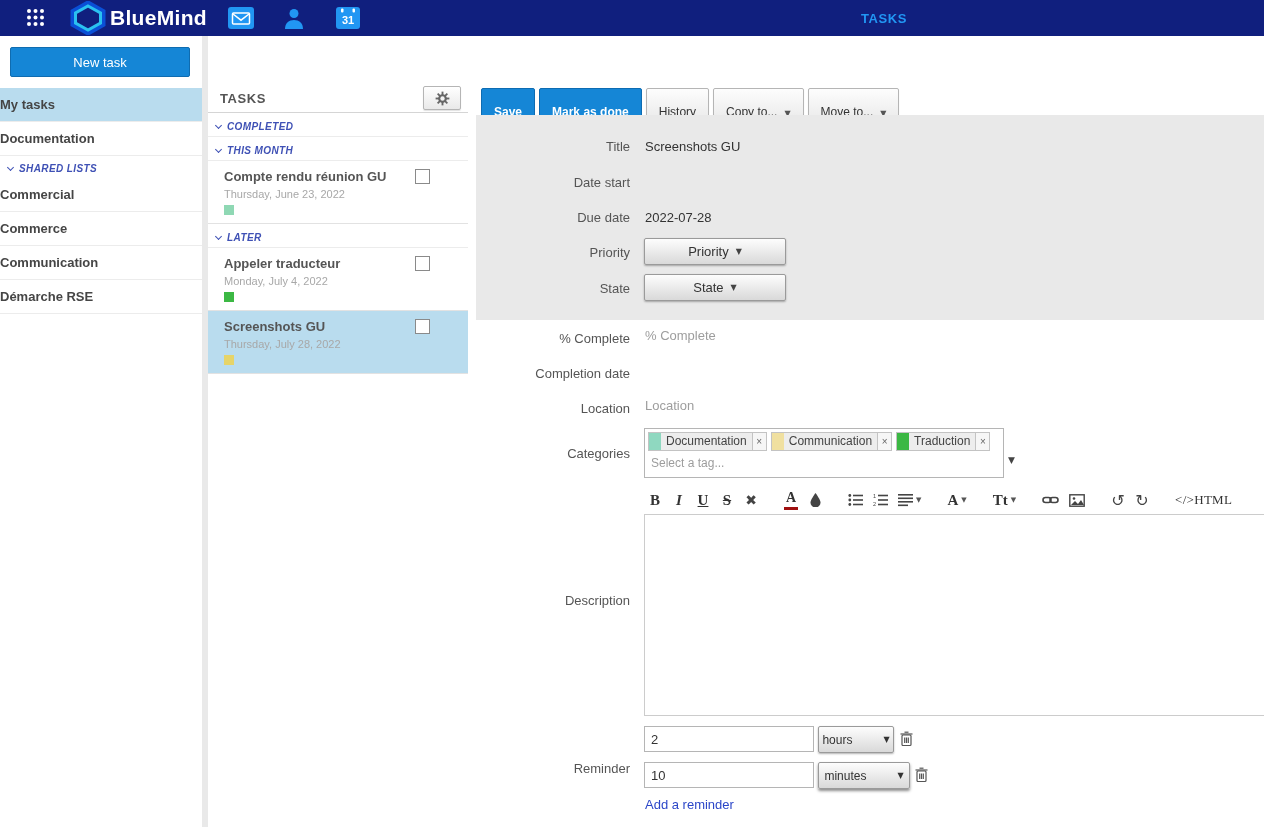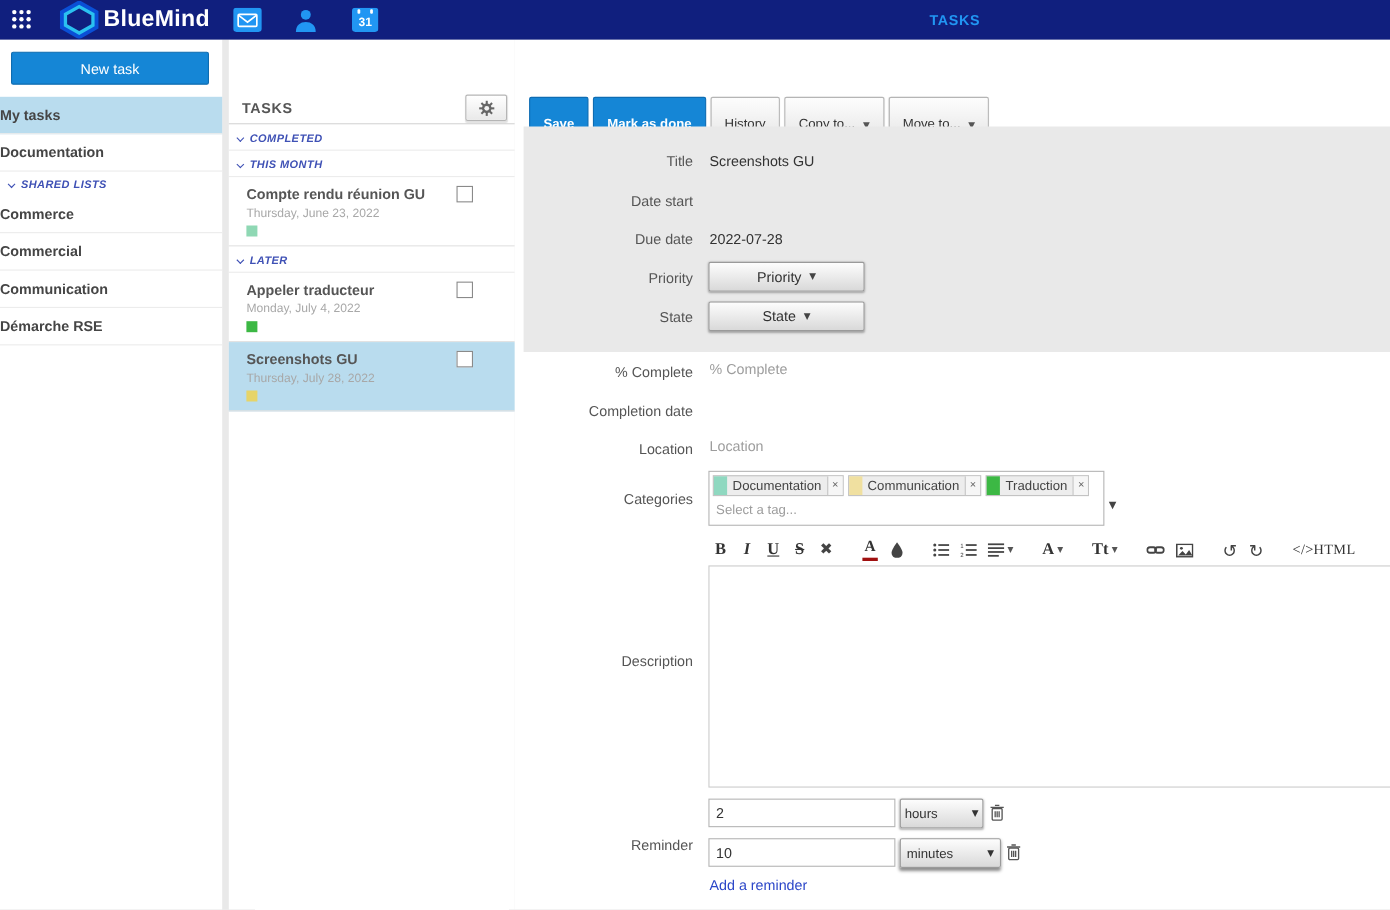--- a/index.html
+++ b/index.html
@@ -1,21 +1,21 @@
 <!DOCTYPE html>
 <html><head>
 <meta charset="utf-8">
 <style>
   * { box-sizing: border-box; margin: 0; padding: 0; }
   body { font-family: "Liberation Sans", sans-serif; background:#e9e9e9; }
   .screen { position:relative; width:1264px; height:827px; background:#e9e9e9; overflow:hidden; }
 
   
   .topbar { position:absolute; top:0; left:0; right:0; height:36px; background:#101f7e; z-index:5; }
-  .topbar > span { position:absolute; display:inline-flex; align-items:center; }
+  .topbar > span { position:absolute; display:inline-flex; align-items:center;margin-left:16px; }
   .tb-apps { left:10px; top:8px; cursor:pointer; }
   .tb-logo { left:54px; top:1px; }
   .tb-brand { left:94px; top:6px; color:#fff; font-size:21px; font-weight:800; letter-spacing:.3px; cursor:pointer; }
   .tb-mail { left:212px; top:7px; cursor:pointer; }
   .tb-contacts { left:267px; top:7px; cursor:pointer; }
   .tb-cal { left:320px; top:7px; cursor:pointer; }
   .tb-title { left:845px; top:11px; color:#2196f3; font-size:13px; font-weight:700; letter-spacing:.6px; }
 
   
   .sidebar { position:absolute; top:36px; left:0; width:202px; bottom:0; background:#fff; }
@@ -152,22 +152,22 @@
 
   <aside class="sidebar">
     <button class="new-task-btn">New task</button>
     <nav class="side-nav">
       <div class="side-item selected">My tasks</div>
       <div class="side-item">Documentation</div>
       <div class="side-sec">
         <span class="chev"></span>
         <span>SHARED LISTS</span>
       </div>
+      <div class="side-item">Commercial</div>
       <div class="side-item">Commerce</div>
-      <div class="side-item">Commercial</div>
       <div class="side-item">Communication</div>
       <div class="side-item">Démarche RSE</div>
     </nav>
   </aside>
 
   <section class="listcol">
     <div class="list-header">
       <span class="list-header-title">TASKS</span>
       <span class="gear-btn">
         <svg width="15" height="15" viewBox="0 0 24 24">

